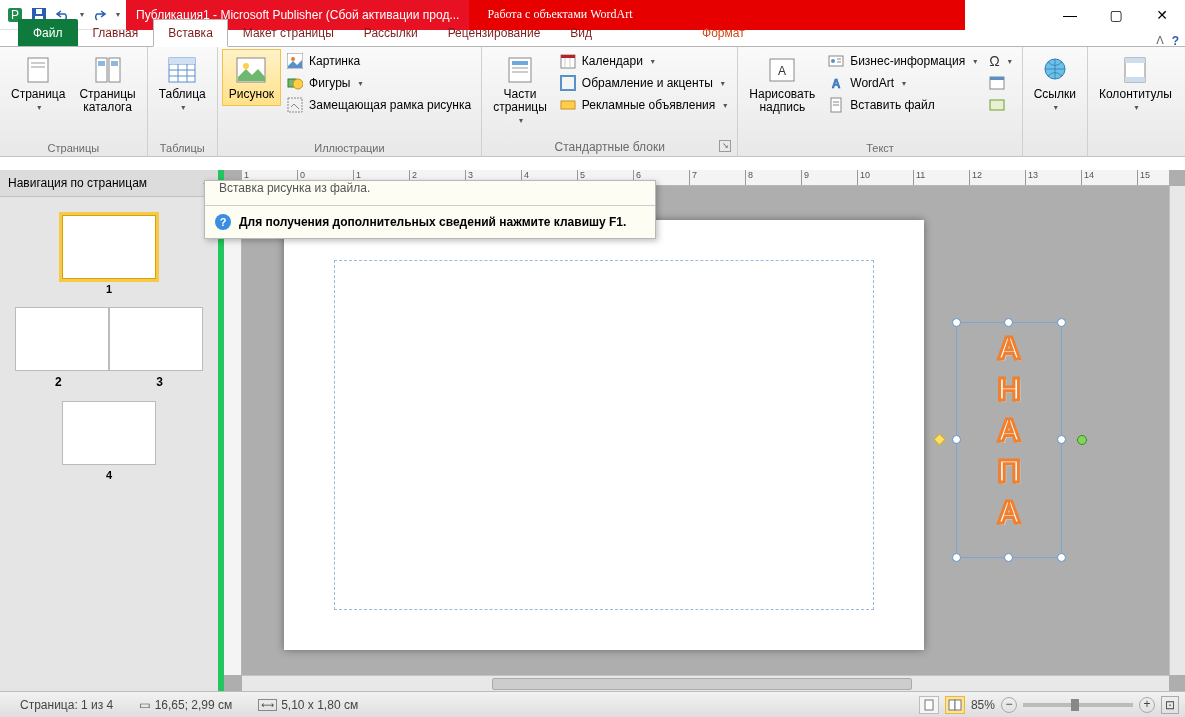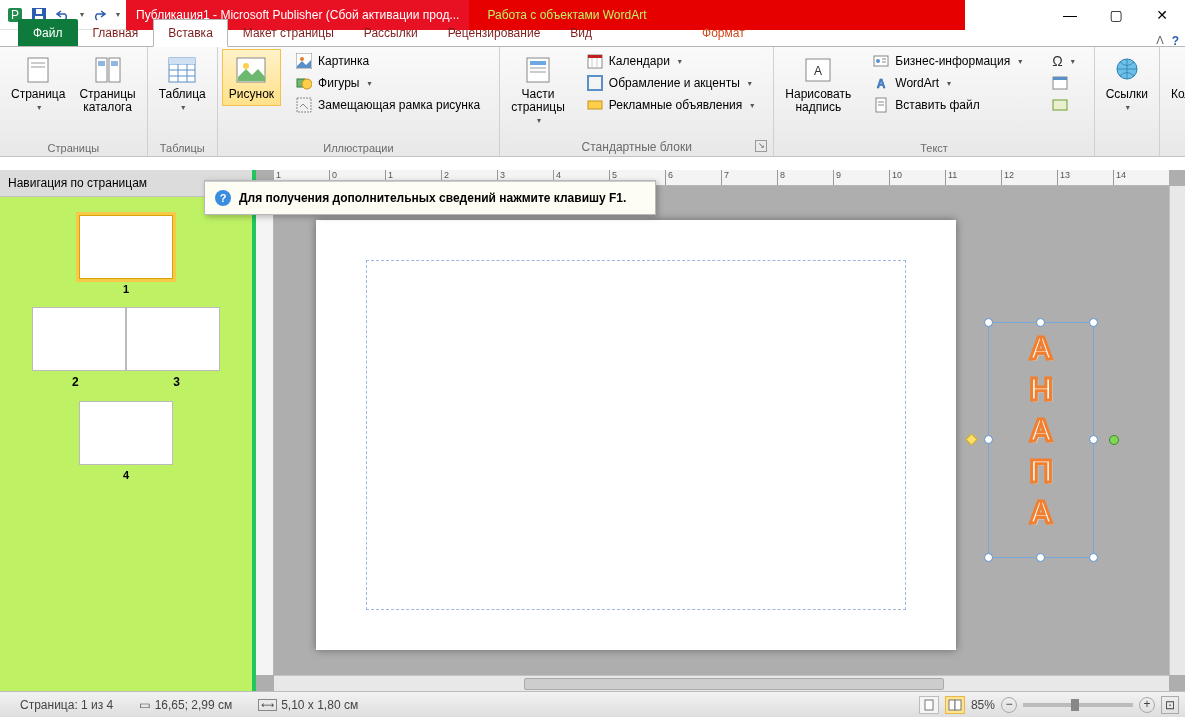--- a/index.html
+++ b/index.html
@@ -3,21 +3,21 @@
 <meta charset="utf-8">
 <style>
 * { margin: 0; padding: 0; box-sizing: border-box; font-family: "Segoe UI", Tahoma, sans-serif; font-size: 12px; }
 body { background: #fff; width: 1185px; height: 717px; overflow: hidden; position: relative; }
 
 
 .titlebar { height: 30px; display: flex; align-items: center; background: #fff; border-bottom: 1px solid #e1e1e1; }
 .qat { display: flex; align-items: center; gap: 6px; padding: 0 6px; }
 .qat-icon { width: 18px; height: 18px; display: flex; align-items: center; justify-content: center; }
 .title-red { flex: 0 0 auto; background: #e81123; color: #fff; padding: 0 10px; height: 30px; display: flex; align-items: center; }
-.title-context { background: #e60000; color: #bef264; padding: 0 18px; height: 30px; display: flex; align-items: center; }
+.title-context { background: #e60000; color: #ffffff; padding: 0 18px; height: 30px; display: flex; align-items: center; font-family: Liberation Serif, serif; }
 .title-stretch { flex: 1; background: #e60000; height: 30px; }
 .title-after { flex: 0 0 auto; width: 220px; height: 30px; background: #fff; }
 .win-controls { display: flex; align-items: center; height: 30px; }
 .win-btn { width: 46px; height: 30px; display: flex; align-items: center; justify-content: center; font-size: 14px; }
 
 
 .tabs-row { height: 17px; display: flex; align-items: flex-end; background: #fff; padding-left: 18px; position: relative; border-bottom: 1px solid #b6b6b6; }
 .tab { padding: 6px 14px; color: #7f1d1d; cursor: pointer; border: 1px solid transparent; border-bottom: none; }
 .tab.file { background: #0e7a3c; color: #fff; border-radius: 2px 2px 0 0; }
 .tab.active { background: #fff; border-color: #b6b6b6; border-bottom: 1px solid #fff; margin-bottom: -1px; }
@@ -27,36 +27,36 @@
 
 .ribbon { height: 110px; display: flex; background: linear-gradient(#fafafa, #e8e8e8); border-bottom: 1px solid #c3c3c3; }
 .group { border-right: 1px solid #d0d0d0; padding: 2px 4px 0 4px; display: flex; flex-direction: column; }
 .group-body { flex: 1; display: flex; align-items: flex-start; }
 .group-label { text-align: center; font-size: 11px; color: #6b6b6b; padding: 2px 0; position: relative; }
 .group-label .dlg { position: absolute; right: 2px; top: 2px; width: 12px; height: 12px; border: 1px solid #9a9a9a; font-size: 8px; line-height: 10px; text-align: center; color: #666; }
 .big-btn { display: flex; flex-direction: column; align-items: center; justify-content: flex-start; padding: 4px 6px; gap: 2px; min-width: 48px; cursor: pointer; border: 1px solid transparent; }
 .big-btn.hover { background: linear-gradient(#fff2c8, #ffe189); border: 1px solid #f3c14e; }
 .big-btn .ic { width: 32px; height: 32px; display: flex; align-items: center; justify-content: center; }
 .big-btn .lbl { text-align: center; line-height: 13px; }
-.small-list { display: flex; flex-direction: column; gap: 2px; padding: 2px 13px; }
+.small-list { display: flex; flex-direction: column; gap: 2px; padding: 2px 4px; }
 .small-btn { display: flex; align-items: center; gap: 6px; padding: 2px 2px; cursor: pointer; white-space: nowrap; }
 .small-btn .ic { width: 16px; height: 16px; }
 .dd-arrow { font-size: 8px; color: #555; margin-left: 2px; }
 
 
 .tooltip { position: absolute; left: 204px; top: 180px; width: 452px; background: #fdfdf3; border: 1px solid #b8b8b8; box-shadow: 2px 2px 6px rgba(0,0,0,0.25); z-index: 50; }
 .tooltip .tt-title { font-weight: bold; padding: 8px 10px 4px 10px; }
 .tooltip .tt-desc { padding: 0 10px 10px 14px; color: #555; }
 .tooltip .tt-sep { border-top: 1px solid #ccc; }
 .tooltip .tt-help { display: flex; align-items: center; gap: 8px; padding: 8px 10px; font-weight: bold; }
 .tooltip .help-ic { width: 16px; height: 16px; border-radius: 50%; background: #3a8de0; color: #fff; font-size: 11px; display: flex; align-items: center; justify-content: center; }
 
 
 .workspace { position: absolute; top: 170px; left: 0; right: 0; bottom: 26px; display: flex; }
-.nav-panel { width: 256px; background: #bef264; border-right: 4px solid #22c55e; display: flex; flex-direction: column; }
+.nav-panel { width: 224px; background: #e5e5e5; border-right: 6px solid #22c55e; display: flex; flex-direction: column; }
 .nav-header { background: #dcdcdc; padding: 6px 8px; border-bottom: 1px solid #c2c2c2; display: flex; justify-content: space-between; align-items: center; }
 .nav-close { font-size: 9px; color: #555; }
 .thumbs { padding: 18px 10px; display: flex; flex-wrap: wrap; gap: 12px; justify-content: center; }
 .thumb { display: flex; flex-direction: column; align-items: center; gap: 4px; }
 .thumb .pg { width: 94px; height: 64px; background: #fff; border: 1px solid #bbb; }
 .thumb.sel .pg { outline: 3px solid #f7c A; border: 1px solid #d6a300; }
 .thumb.sel .pg { outline: 3px solid #f7c94a; }
 .thumb .num { font-size: 11px; font-weight: bold; }
 .thumb.pair .pg-wrap { display: flex; }
 .thumb.pair .pg { width: 94px; }
@@ -477,20 +477,21 @@
       </div>
     </div>
     <div class="scroll-v"></div>
     <div class="scroll-h">
         <div class="scroll-thumb-h"></div>
       </div>
   </div>
 </div>
 
 <div class="tooltip">
+  <div class="tt-desc">Вставка рисунка из файла.</div>
   <div class="tt-sep"></div>
   <div class="tt-help">
     <span class="help-ic">?</span>
     <span>Для получения дополнительных сведений нажмите клавишу F1.</span>
   </div>
 </div>
 
 <div class="statusbar">
   <div class="status-item">Страница: 1 из 4</div>
   <div class="status-item">

